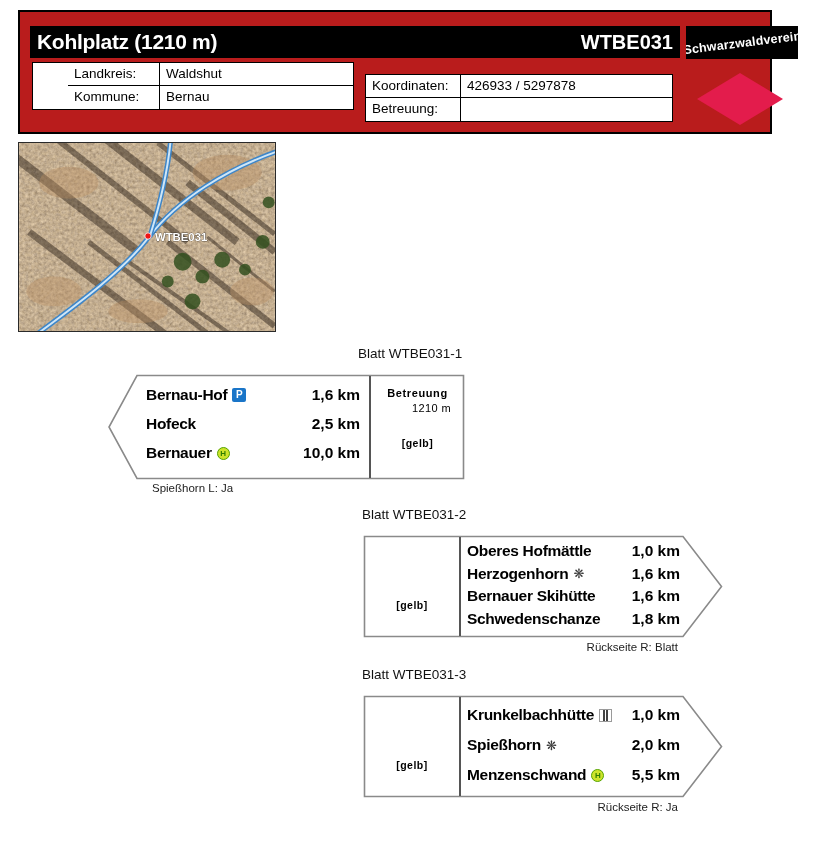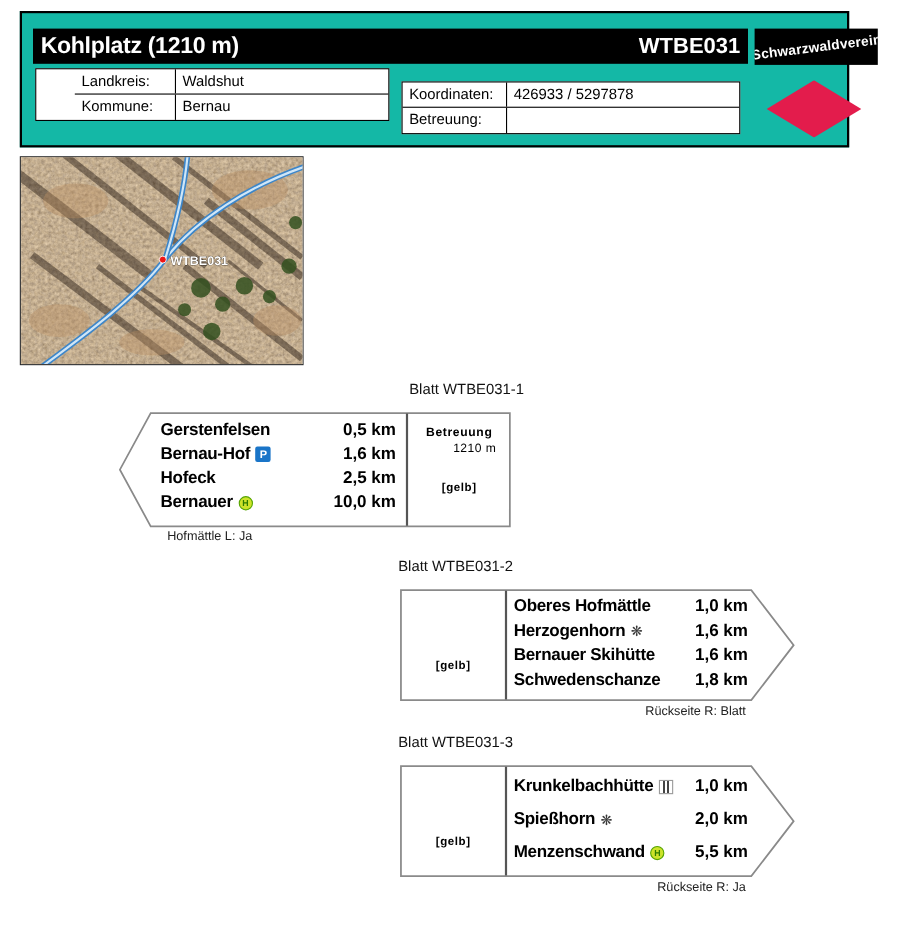--- a/index.html
+++ b/index.html
@@ -4,21 +4,21 @@
 <style>
   * { margin:0; padding:0; box-sizing:border-box; }
   html,body { background:#ffffff; }
   body {
     width:823px; height:861px; position:relative; overflow:hidden;
     font-family:"Liberation Sans", sans-serif; color:#000;
   }
   .abs { position:absolute; }
 
   
-  .header-box { left:18px; top:10px; width:754px; height:124px; border:2px solid #000; background:#14b8a6; }
+  .header-box { left:18px; top:10px; width:754px; height:124px; border:2px solid #000; background:#b91c1c; }
   .title-bar { left:28px; top:24px; width:650px; height:32px; background:#000; color:#fff;
     display:flex; justify-content:space-between; align-items:center; padding:0 7px; }
   .title-bar .t-left { font-size:21px; font-weight:bold; letter-spacing:-0.3px; }
   .title-bar .t-right { font-size:20px; font-weight:bold; }
   .logo-box { left:684px; top:24px; width:112px; height:33px; background:#000; color:#fff;
     display:flex; align-items:center; justify-content:center; overflow:hidden; }
   .logo-box span { font-size:12.5px; font-weight:bold; transform:rotate(-7deg); letter-spacing:0.2px; }
 
   .info-table { top:72px; height:48px; border:1.5px solid #000; display:grid; grid-template-rows:1fr 1fr; background:#fff; }
   .info-table .row { display:grid; border-bottom:1.5px solid #000; }
@@ -71,21 +71,21 @@
   .rueck1 { left:152px; top:482px; }
 
   
   .signR { width:360px; height:103px; }
   .sign2 { left:363px; top:535px; }
   .sign3 { left:363px; top:695px; }
   .signR .dest-list { left:104px; top:5px; width:213px; height:90px; }
   .signR .panel-gelb { left:1px; top:64px; width:96px; }
   .rueck2 { left:363px; top:641px; width:315px; text-align:right; }
   .rueck3 { left:363px; top:801px; width:315px; text-align:right; }
-  .bt1 { left:372px; top:346px; }
+  .bt1 { left:358px; top:346px; }
   .bt2 { left:362px; top:507px; }
   .bt3 { left:362px; top:667px; }
 </style>
 </head>
 <body>
 
 <div class="abs header-box">
   <div class="abs title-bar" style="left:10px; top:14px;">
     <span class="t-left">Kohlplatz (1210 m)</span>
     <span class="t-right">WTBE031</span>
@@ -174,27 +174,20 @@
 </svg>
 
 <div class="abs blatt-title bt1">Blatt WTBE031-1</div>
 
 <div class="abs sign sign1">
   <svg class="outline" width="357" height="106">
     <polygon points="29,1.5 355.5,1.5 355.5,104.5 29,104.5 1,53" fill="#ffffff" stroke="#8a8a8a" stroke-width="1.6"></polygon>
     <line x1="262" y1="2" x2="262" y2="104" stroke="#555555" stroke-width="2"></line>
   </svg>
   <div class="dest-list">
-  <div class="dest-row">
-    <span class="dest-left">
-      <span class="dest-name">Gerstenfelsen</span>
-
-    </span>
-    <span class="dest-dist">0,5 km</span>
-  </div>
 
   <div class="dest-row">
     <span class="dest-left">
       <span class="dest-name">Bernau-Hof</span>
       <span class="dest-icon icon-parking"></span>
     </span>
     <span class="dest-dist">1,6 km</span>
   </div>
 
   <div class="dest-row">
@@ -212,21 +205,21 @@
     </span>
     <span class="dest-dist">10,0 km</span>
   </div>
 </div>
   <div class="panel">
     <div class="panel-location">Betreuung</div>
     <div class="panel-elevation">1210 m</div>
   </div>
   <div class="panel-gelb">[gelb]</div>
 </div>
-<div class="abs rueckseite rueck1">Hofmättle L: Ja</div>
+<div class="abs rueckseite rueck1">Spießhorn L: Ja</div>
 
 <div class="abs blatt-title bt2">Blatt WTBE031-2</div>
 
 <div class="abs sign signR sign2">
   <svg class="outline" width="360" height="103">
     <polygon points="1.5,1.5 320,1.5 358.5,51.5 320,101.5 1.5,101.5" fill="#ffffff" stroke="#8a8a8a" stroke-width="1.6"></polygon>
     <line x1="97" y1="2" x2="97" y2="101" stroke="#555555" stroke-width="2"></line>
   </svg>
   <div class="dest-list">
   <div class="dest-row">

